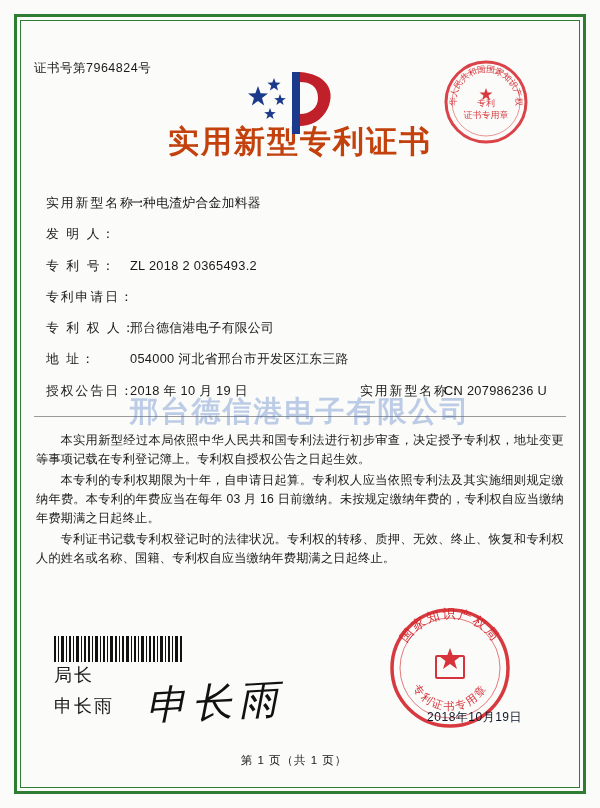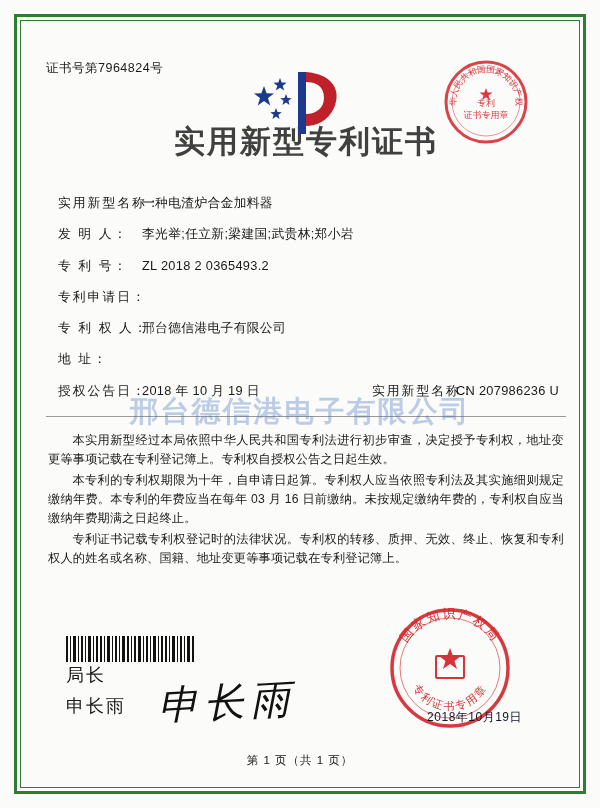--- a/index.html
+++ b/index.html
@@ -36,21 +36,20 @@
     right: 20px;
     bottom: 20px;
     border: 1px solid #2f7d32;
   }
   .content {
     position: absolute;
     left: 34px;
     top: 36px;
     right: 34px;
     bottom: 34px;
-    margin-left: 12px;
   }
   
   .cert-no {
     font-size: 12.5px;
     color: #1a1a1a;
     letter-spacing: 0.5px;
     margin-top: 24px;
   }
   
   .logo-wrap {
@@ -69,21 +68,21 @@
     top: 22px;
     width: 88px;
     height: 88px;
   }
   .title {
     text-align: center;
     font-family: "Liberation Serif", serif;
     font-weight: bold;
     font-size: 31px;
     letter-spacing: 2px;
-    color: #404040;
+    color: #c2410c;
     margin-top: 44px;
   }
   .fields {
     margin-top: 34px;
     padding-left: 12px;
     font-size: 12.8px;
     line-height: 1;
   }
   .field-row {
     display: flex;
@@ -242,50 +241,50 @@
 
     <h1 class="title">实用新型专利证书</h1>
 
     <div class="fields">
       <div class="field-row">
         <div class="field-label">实用新型名称：</div>
         <div class="field-value">一种电渣炉合金加料器</div>
       </div>
       <div class="field-row">
         <div class="field-label">发 明 人：</div>
-        <div class="field-value">李光举;任立新;梁建国;武贵林;郑小岩</div>
       </div>
       <div class="field-row">
         <div class="field-label">专 利 号：</div>
         <div class="field-value">ZL 2018 2 0365493.2</div>
       </div>
       <div class="field-row">
         <div class="field-label">专利申请日：</div>
       </div>
       <div class="field-row">
         <div class="field-label">专 利 权 人：</div>
         <div class="field-value">邢台德信港电子有限公司</div>
       </div>
       <div class="field-row">
         <div class="field-label">地 址：</div>
+        <div class="field-value">054000 河北省邢台市开发区江东三路</div>
       </div>
       <div class="field-row double">
         <div class="field-label">授权公告日：</div>
         <div class="field-value">2018 年 10 月 19 日</div>
         <div class="field-label2">实用新型名称：</div>
         <div class="field-value">CN 207986236 U</div>
       </div>
     </div>
 
     <div class="sep-line"></div>
 
     <div class="paras">
       <p>本实用新型经过本局依照中华人民共和国专利法进行初步审查，决定授予专利权，地址变更等事项记载在专利登记簿上。专利权自授权公告之日起生效。</p>
       <p>本专利的专利权期限为十年，自申请日起算。专利权人应当依照专利法及其实施细则规定缴纳年费。本专利的年费应当在每年 03 月 16 日前缴纳。未按规定缴纳年费的，专利权自应当缴纳年费期满之日起终止。</p>
-      <p>专利证书记载专利权登记时的法律状况。专利权的转移、质押、无效、终止、恢复和专利权人的姓名或名称、国籍、地址变更等事项记载在专利登记簿上。</p>
+      <p>专利证书记载专利权登记时的法律状况。专利权的转移、质押、无效、终止、恢复和专利权人的姓名或名称、国籍、专利权自应当缴纳年费期满之日起终止。</p>
     </div>
 
     <div class="barcode">
       <svg class="barcode-svg" width="128" height="26" viewBox="0 0 128 26" xmlns="http://www.w3.org/2000/svg">
         <rect x="0" y="0" width="2" height="26" fill="#111"></rect>
         <rect x="4" y="0" width="1" height="26" fill="#111"></rect>
         <rect x="7" y="0" width="3" height="26" fill="#111"></rect>
         <rect x="12" y="0" width="1" height="26" fill="#111"></rect>
         <rect x="15" y="0" width="2" height="26" fill="#111"></rect>
         <rect x="19" y="0" width="1" height="26" fill="#111"></rect>

